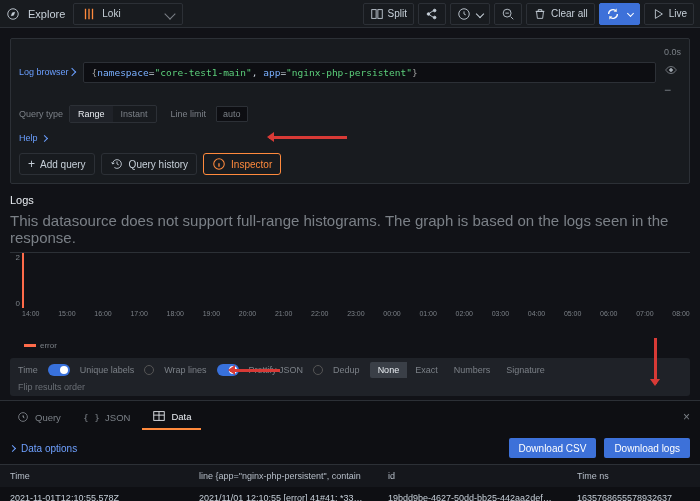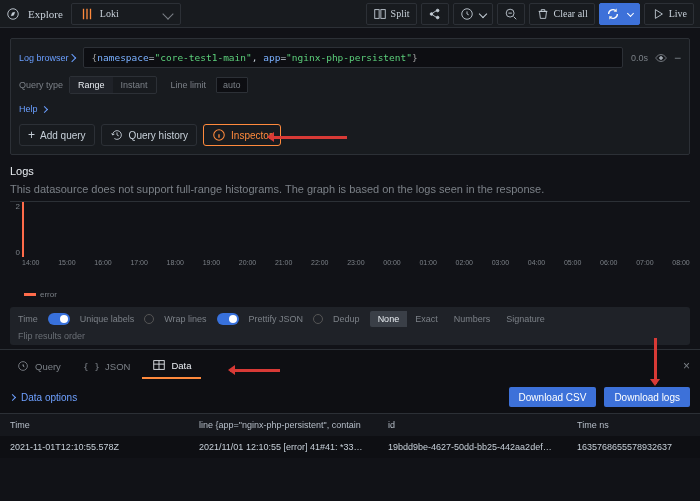--- a/index.html
+++ b/index.html
@@ -28,21 +28,20 @@
     overflow: hidden;
     position: relative;
   }
   .topbar {
     height: 28px;
     background: var(--panel);
     border-bottom: 1px solid var(--border);
     display: flex;
     align-items: center;
     padding: 0 6px;
-    font-family: Liberation Serif, serif;
   }
   .tb-left { display: flex; align-items: center; gap: 4px; flex: 1;}
   .tb-right { display: flex; align-items: center; gap: 4px; }
   .icon { width: 14px; height: 14px; display: flex; align-items: center; justify-content: center; fill: var(--text); stroke: var(--text);}
   .tb-btn { height: 22px; padding: 0 6px; border: 1px solid var(--border); border-radius: 2px; display: flex; align-items: center; gap: 4px; background: var(--panel);}
   .tb-btn.primary { background: var(--btn-blue); border-color: var(--btn-blue); color: #fff;}
   .ds-select {
     height: 22px; border: 1px solid var(--border); border-radius: 2px;
     display: flex; align-items: center; padding: 0 8px; gap: 6px; min-width: 110px;
     background: var(--panel);
@@ -63,40 +62,40 @@
     border-radius: 2px;
     padding: 4px 8px;
     flex: 1;
     white-space: nowrap;
     overflow: hidden;
   }
   .syn-brace { color: #a0a0a0;}
   .syn-key { color: #7ab0ff;}
   .syn-eq { color: #c7d0d9;}
   .syn-str { color: #5ccf7b;}
-  .query-meta { display:flex; align-items:center; gap:6px; color:var(--text-dim); font-size:9px;}
+  .query-meta { display:flex; align-items:flex-start; gap:6px; color:var(--text-dim); font-size:9px;flex-direction:column;}
 
   .query-opts { display: flex; align-items: center; gap: 4px; margin-top: 8px; font-size: 9px; color: var(--text-dim);}
   .opt-label { margin-right: 2px;}
   .seg { display: flex; border: 1px solid var(--border); border-radius: 2px; overflow: hidden; }
   .seg div { padding: 3px 8px; }
   .seg .act { background: var(--panel-2); color: var(--text-strong); }
   .linelimit-input { background: #0d0e12; border:1px solid var(--border); border-radius:1px; padding:2px 6px; color:var(--text-dim); margin-left:4px;}
 
   .help { color:#6a9fff; font-size:9px; margin-top:10px; display:flex; align-items:center; gap:4px;}
   .help .chr { border-color:#6a9fff; width:5px;height:5px;border-right:1px solid;border-bottom:1px solid;transform:rotate(-45deg);}
 
   .actions-row { display:flex; gap:6px; margin-top:10px;}
   .pill-btn { height:22px; padding:0 8px; border:1px solid var(--border); border-radius:3px; display:flex; align-items:center; gap:5px; background:var(--panel);}
   .pill-btn.orange { border-color: var(--accent-orange); color: var(--accent-orange);}
   .pill-btn.orange .icon svg * { stroke: var(--accent-orange); fill: none;}
 
   .logs-panel { margin: 0 10px 0 10px;}
   .logs-title { font-size:11px; color:var(--text-strong); padding: 0 0 6px 0;}
-  .logs-note { font-size:11px; color:var(--text-dim); margin-bottom:6px;}
+  .logs-note { font-size:15px; color:var(--text-dim); margin-bottom:6px;}
 
   .chart { position:relative; height:70px; border-top:1px solid var(--border);}
   .y-axis { position:absolute; left:0; top:0; bottom:14px; width:12px; display:flex; flex-direction:column; justify-content:space-between; font-size:8px; color:var(--text-dim); align-items:flex-end; padding-right:2px;}
   .plot { position:absolute; left:12px; right:0; top:0; bottom:14px;}
   .bar { position:absolute; bottom:0; width:2px; background:#ff6b4a;}
   .x-axis { position:absolute; left:12px; right:0; bottom:0; height:12px; display:flex; justify-content:space-between; font-size:7px; color:var(--text-dim);}
   .legend { display:flex; align-items:center; gap:4px; font-size:8px; color:var(--text-dim); margin-top:19px; margin-left:14px;}
   .legend .swatch { width:12px; height:3px; background:#ff6b4a;}
 
   .log-opts {

